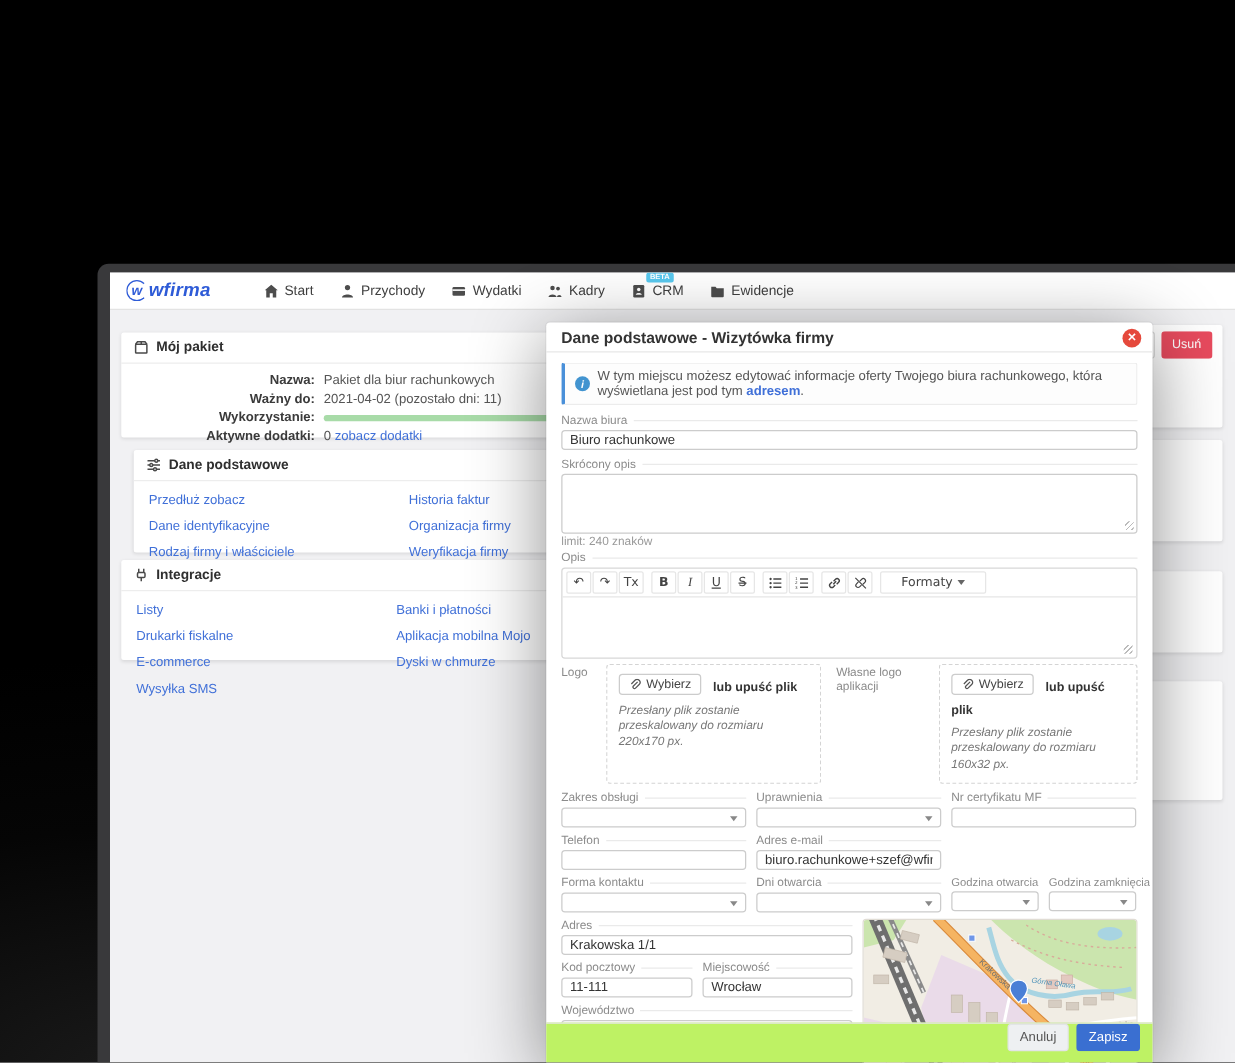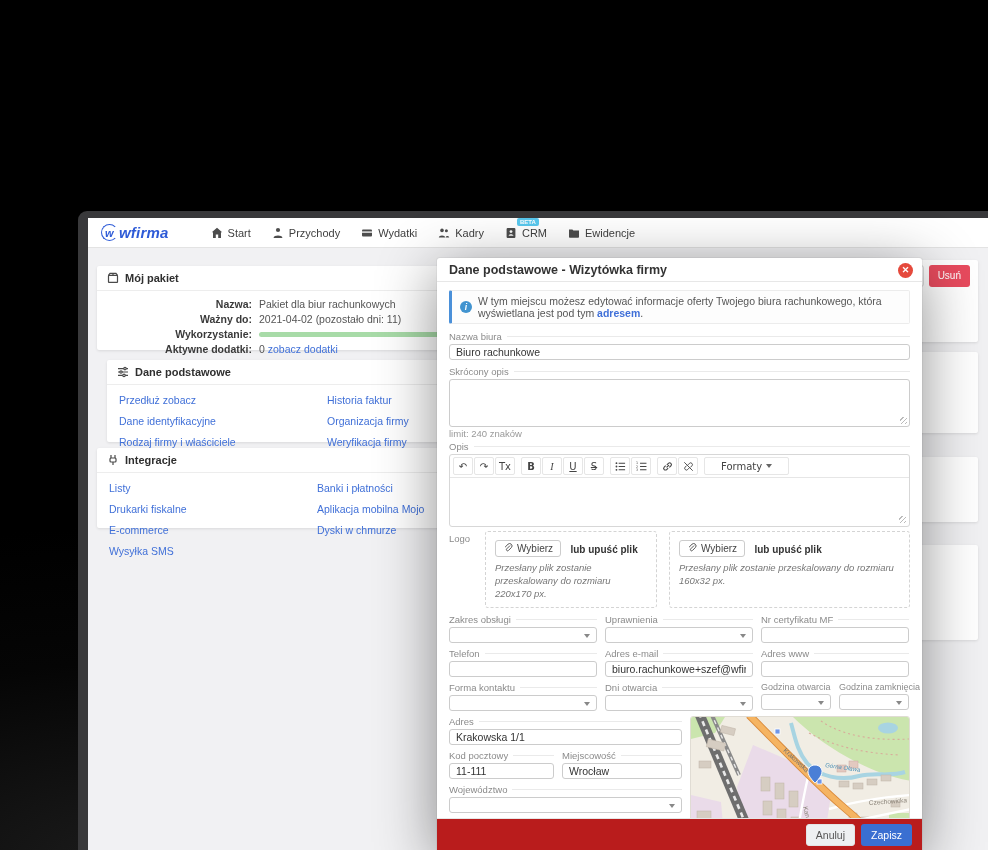--- a/index.html
+++ b/index.html
@@ -120,22 +120,22 @@
   .addr-row { display:flex; gap:8px; margin-top:5px; }
   .addr-col { width:233px; }
   .addr-line { display:flex; gap:8px; }
   .w105 { width:105px; } .w120 { width:120px; }
   .btn { font-size:10.5px; border-radius:3px; padding:4px 9px; cursor:pointer; border:1px solid transparent; }
   .btn.ghost { background:#eef0f2; border-color:#e2e4e6; color:#555; }
   .btn.primary { background:#3a6fd1; color:#fff; }
 
   .map-box { width:220px; height:130px; border:1px solid #e0dcd4; border-radius:3px; overflow:hidden; }
 
-  .modal-foot { position:absolute; left:0; right:0; bottom:0; height:32px; background:#b91c1c;
-    border-top:1px solid #e6e6e6; display:flex; justify-content:flex-end; align-items:center;
+  .modal-foot { position:absolute; left:0; right:0; bottom:0; height:32px; background:#bef264;
+    border-top:1px solid #e6e6e6; display:flex; justify-content:flex-end; align-items:flex-start;
     gap:6px; padding:0 10px; }
 
   .map-lbl { font-size:6.5px; fill:#8a8378; font-family:"Liberation Sans",sans-serif; }
   .map-lbl.road { fill:#6f6f6f; }
   .map-lbl.water { fill:#4f93b8; font-style:italic; font-size:6px; }
 </style>
 </head>
 <body>
 
 <div class="stage">
@@ -375,20 +375,21 @@
             <span class="choose">
               <svg viewBox="0 0 12 12" fill="none" stroke="#555" stroke-width="1.2">
                   <path d="M8.5 3 4.5 7a1.4 1.4 0 0 0 2 2L10 5.5a2.8 2.8 0 0 0-4-4L2.5 5"></path>
                 </svg>
               <span>Wybierz</span>
             </span>
             <span class="ordrop">lub upuść plik</span>
           </div>
           <div class="up-hint">Przesłany plik zostanie przeskalowany do rozmiaru 220x170 px.</div>
         </div>
+        <div class="up-label" style="width:82px;">Własne logo aplikacji</div>
         <div class="dropzone" style="flex:1;">
           <div>
             <span class="choose">
               <svg viewBox="0 0 12 12" fill="none" stroke="#555" stroke-width="1.2">
                   <path d="M8.5 3 4.5 7a1.4 1.4 0 0 0 2 2L10 5.5a2.8 2.8 0 0 0-4-4L2.5 5"></path>
                 </svg>
               <span>Wybierz</span>
             </span>
             <span class="ordrop">lub upuść plik</span>
           </div>
@@ -413,24 +414,20 @@
 
 
       <div class="grid-row">
         <div class="c148">
           <div class="f-label">Telefon</div>
           <input class="inp" type="text" value="" style="">
         </div>
         <div class="c148">
           <div class="f-label">Adres e-mail</div>
           <input class="inp" type="text" value="biuro.rachunkowe+szef@wfirma.pl" style="">
-        </div>
-        <div class="c148">
-          <div class="f-label">Adres www</div>
-          <input class="inp" type="text" value="" style="">
         </div>
       </div>
 
       <div class="grid-row">
         <div class="c148">
           <div class="f-label">Forma kontaktu</div>
           <div class="sel"><span></span></div>
         </div>
         <div class="c148">
           <div class="f-label">Dni otwarcia</div>

